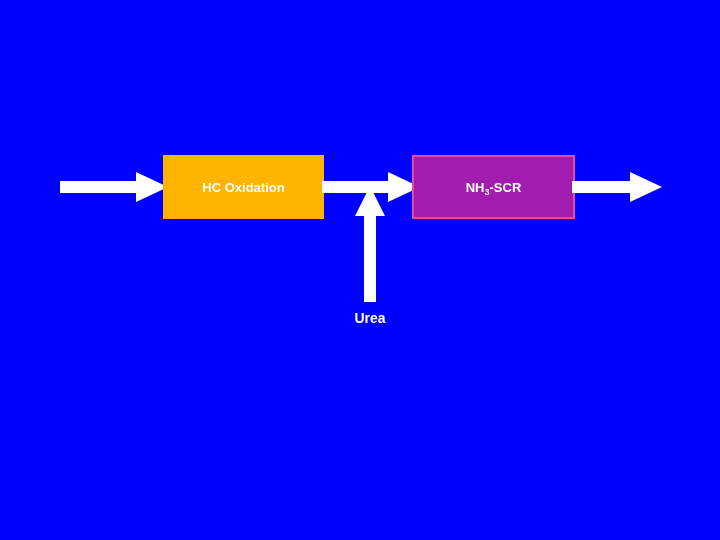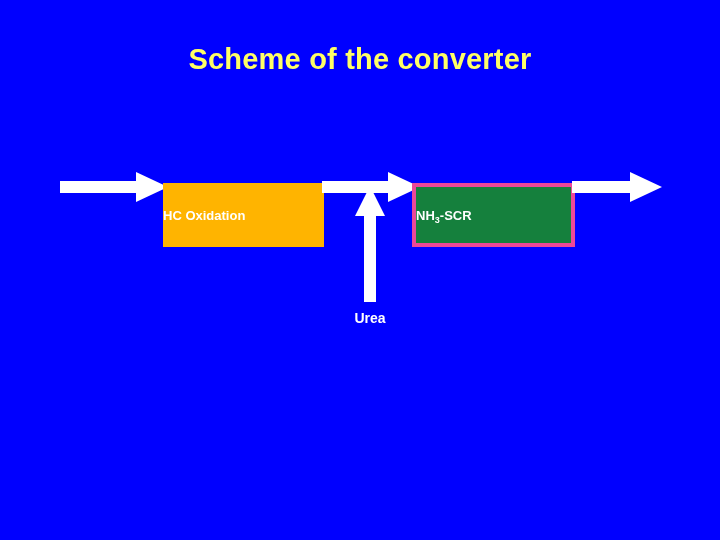--- a/index.html
+++ b/index.html
@@ -30,22 +30,22 @@
     font-weight: bold;
     color: #ffff66;
     letter-spacing: 0.2px;
     white-space: nowrap;
   }
   
   .proc-box {
     position: absolute;
     display: flex;
     align-items: center;
+    justify-content: center;
     box-sizing: border-box;
-    margin-top: 28px;
   }
   .proc-label {
     color: #ffffff;
     font-size: 13px;
     font-weight: bold;
     line-height: 1;
     white-space: nowrap;
   }
   .proc-label sub {
     font-size: 9px;
@@ -58,22 +58,22 @@
     top: 155px;
     width: 161px;
     height: 64px;
     background: #ffb400;
   }
   #box-nh3-scr {
     left: 412px;
     top: 155px;
     width: 163px;
     height: 64px;
-    background: #15803d;
-    border: 4px solid #ec4899;
+    background: #a21caf;
+    border: 2px solid #ec4899;
   }
   
   .arrow-h {
     position: absolute;
     height: 34px;
   }
   .arrow-h svg, .arrow-v svg { display: block; }
   #arrow-inlet {
     left: 60px;
     top: 170px;
@@ -109,21 +109,20 @@
     font-size: 14px;
     font-weight: bold;
     white-space: nowrap;
   }
 </style>
 </head>
 <body>
 
 <div id="slide">
 
-  <div id="slide-title">Scheme of the converter</div>
 
   <div class="arrow-h" id="arrow-inlet">
     <svg width="108" height="34" viewBox="0 0 108 34">
       <polygon points="0,11 76,11 76,2 108,17 76,32 76,23 0,23" fill="#ffffff"></polygon>
     </svg>
   </div>
 
   <div class="proc-box" id="box-hc-oxidation">
     <span class="proc-label">HC Oxidation</span>
   </div>

